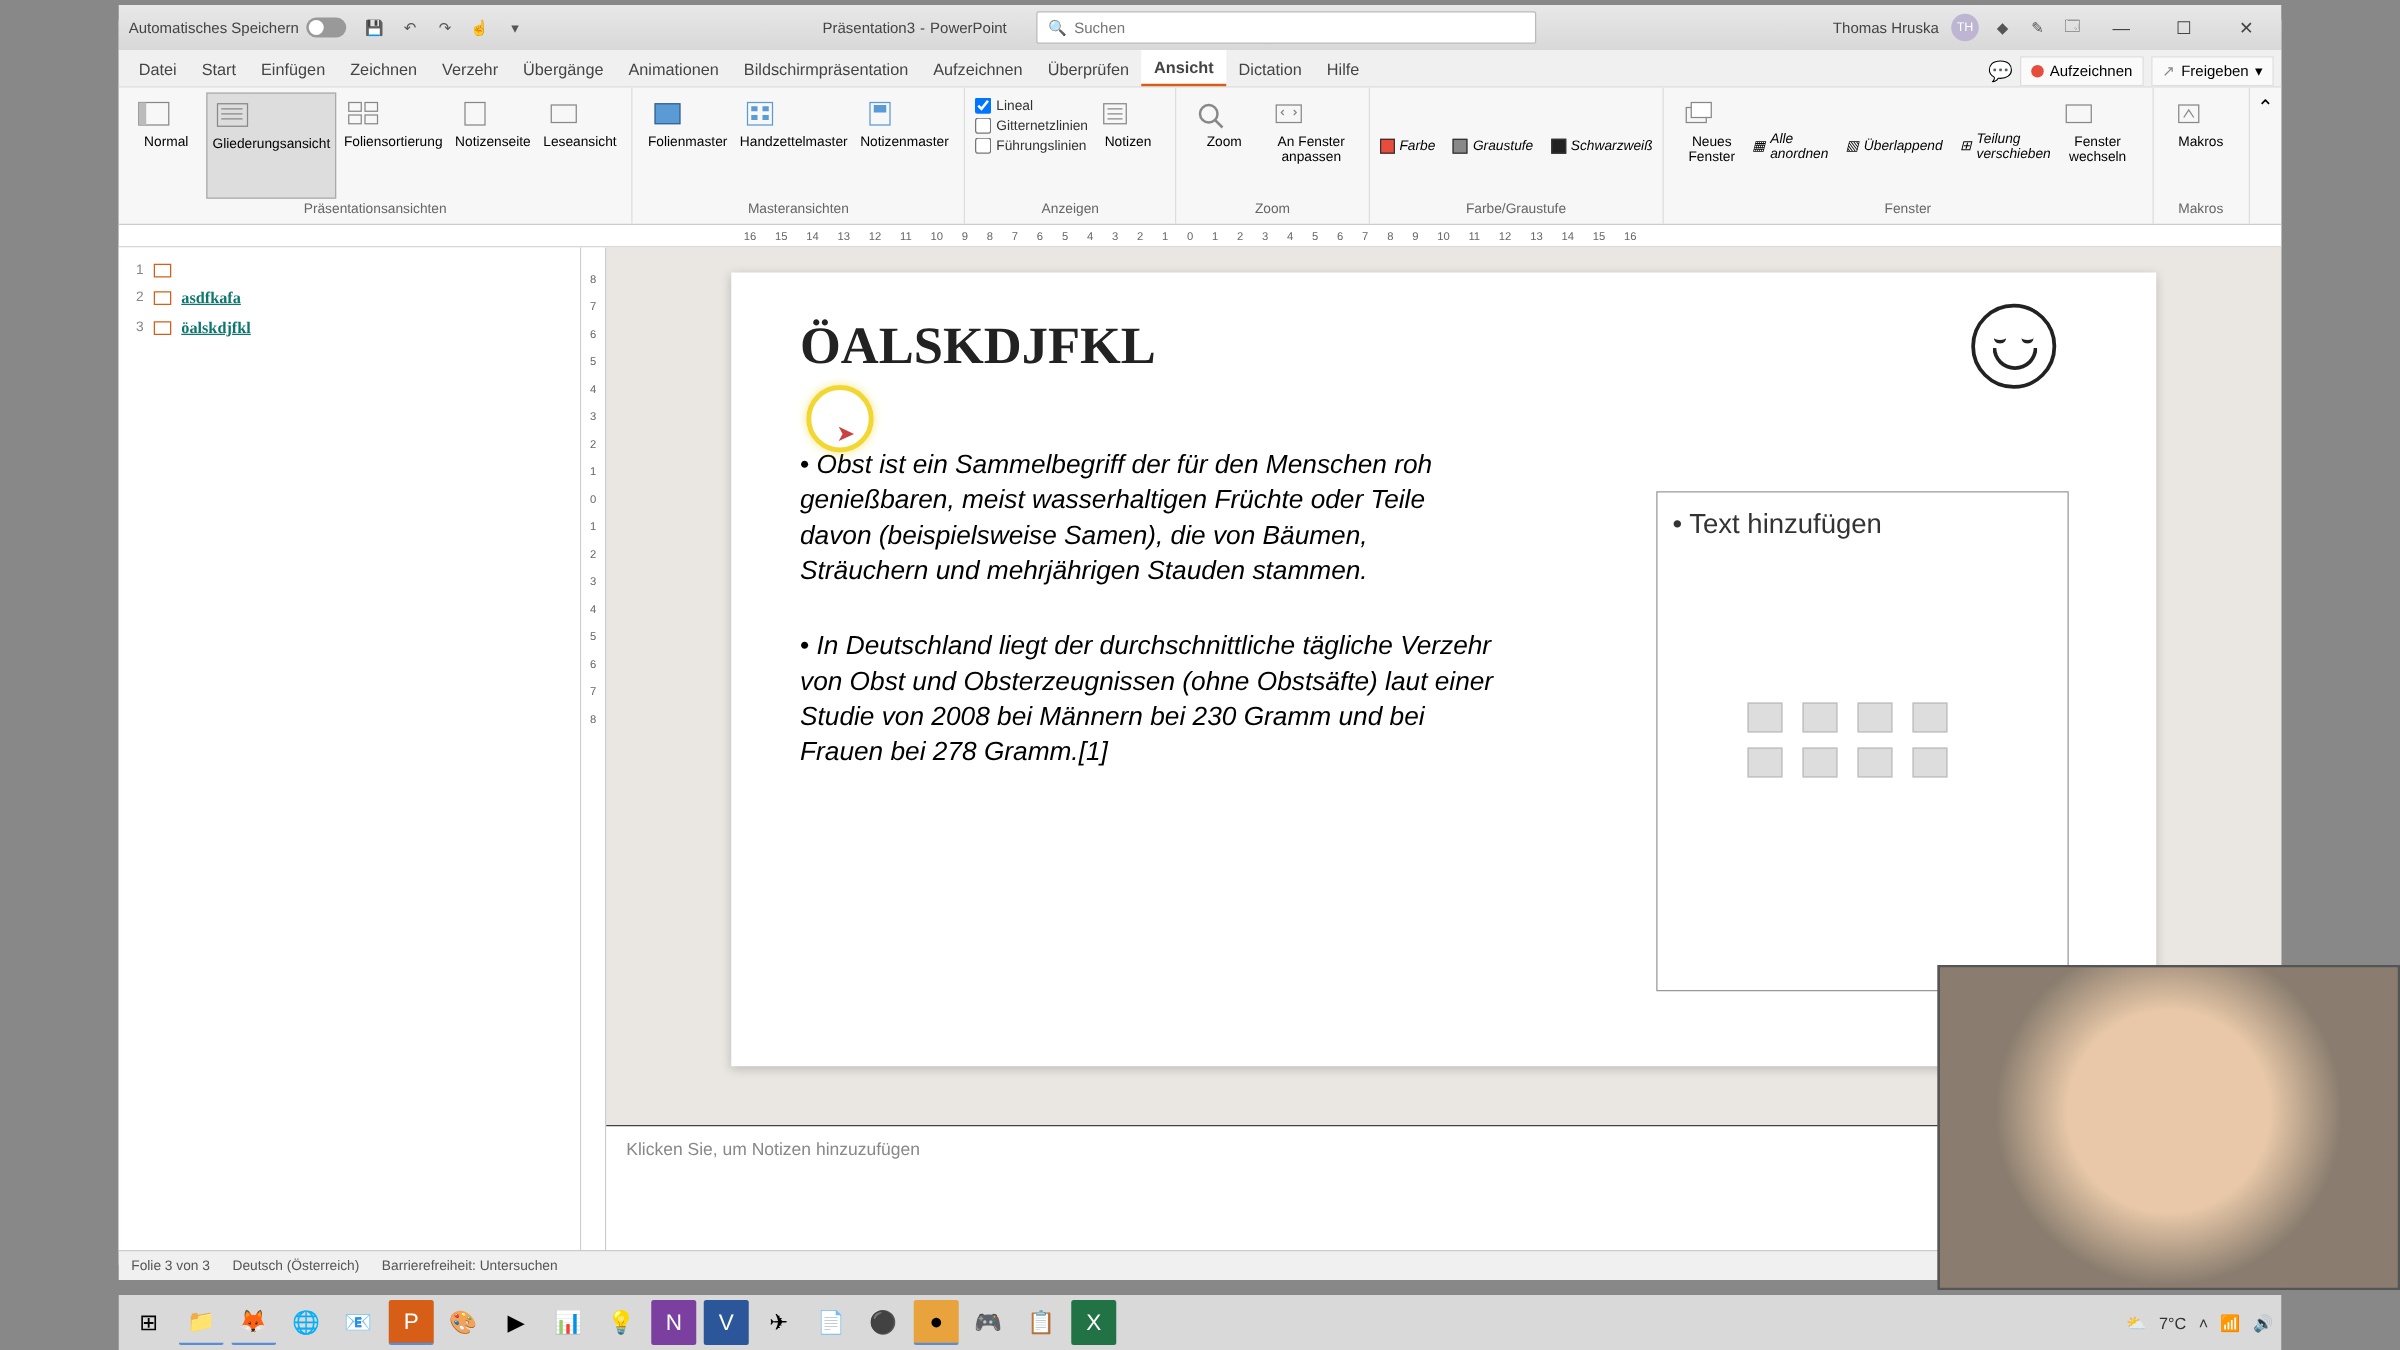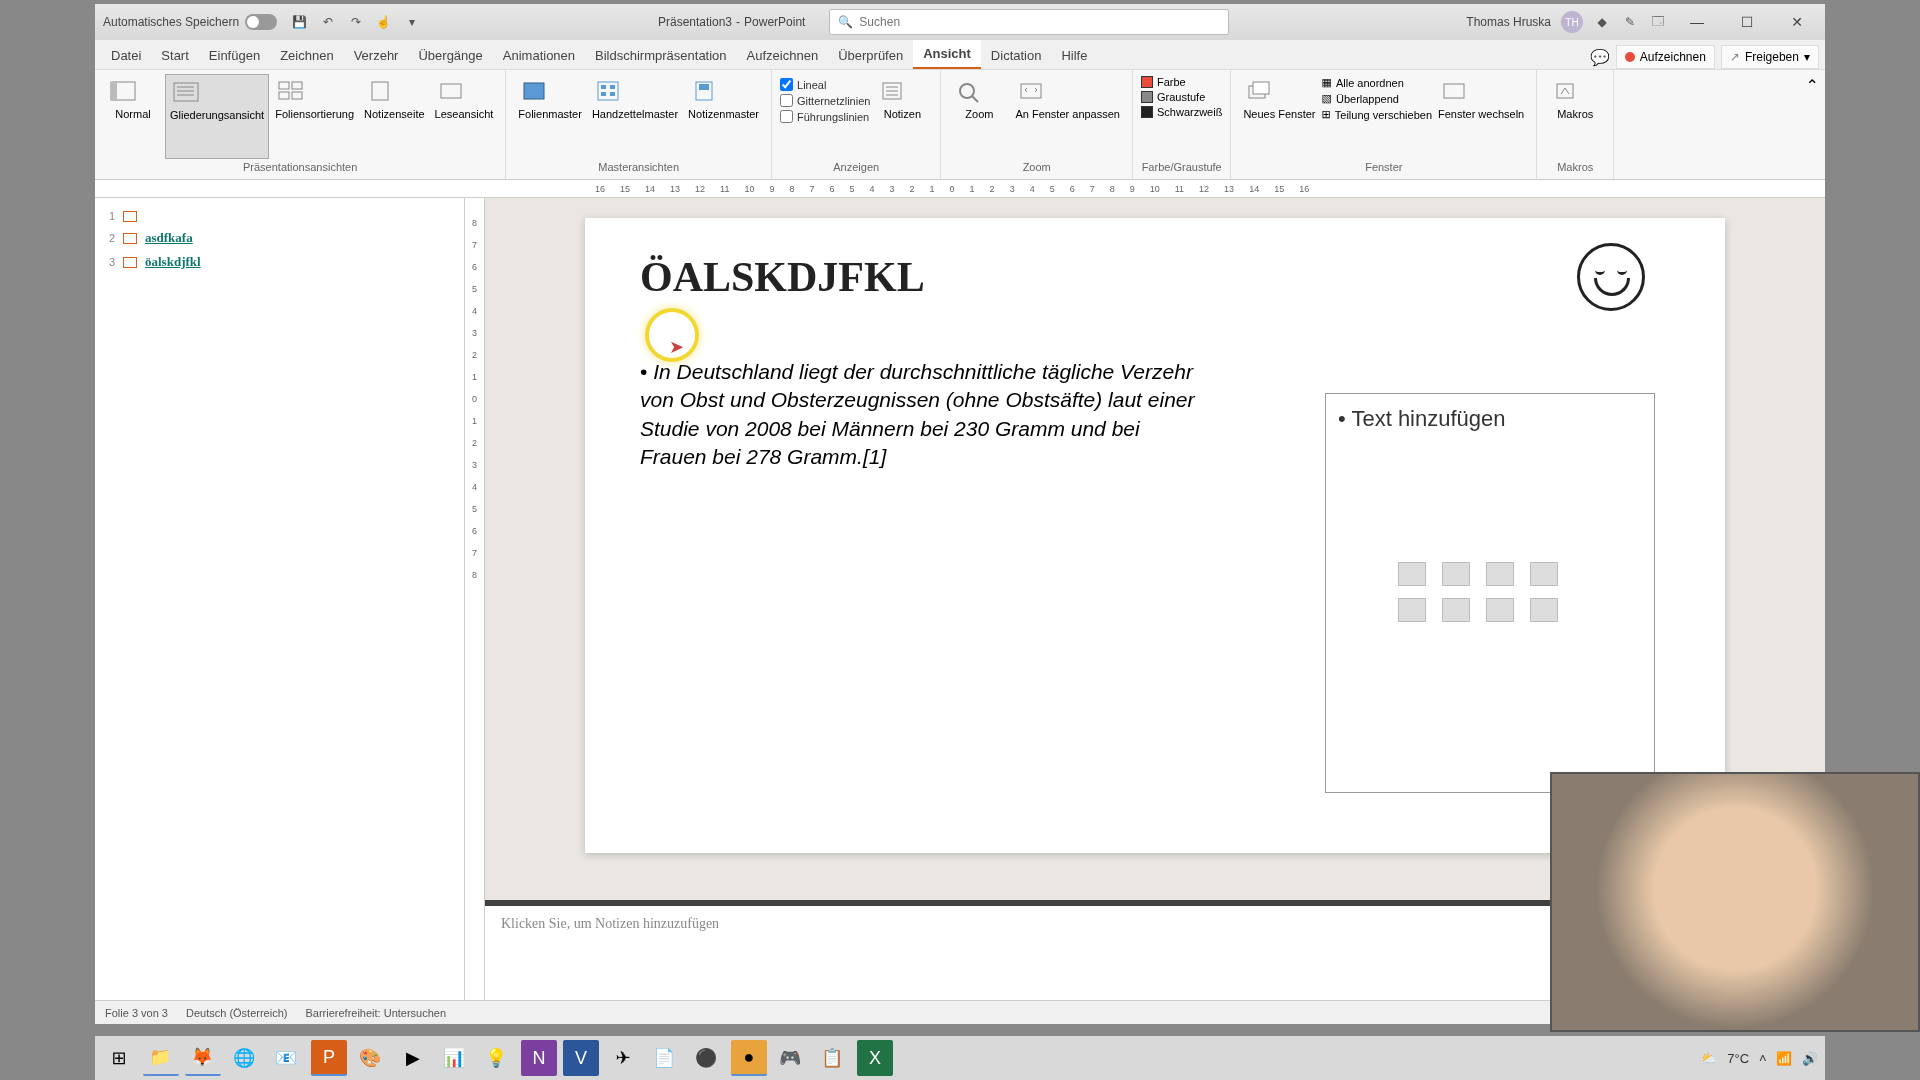--- a/index.html
+++ b/index.html
@@ -33,21 +33,21 @@
     .ribbon { height:110px; background:#f7f7f7; display:flex; border-bottom:1px solid #ccc; }
     .ribbon-group { display:flex; flex-direction:column; padding:4px 8px; border-right:1px solid #ddd; }
     .ribbon-group-row { display:flex; gap:2px; flex:1; }
     .ribbon-group-label { font-size:11px; color:#666; text-align:center; padding:2px 0; }
     .ribbon-btn { display:flex; flex-direction:column; justify-content:flex-start; padding:4px 4px; font-size:11px; text-align:center; min-width:60px; }
     .ribbon-btn.active { background:#ddd; border:1px solid #aaa; }
     .ribbon-icon { width:32px; height:28px; display:flex; align-items:center; justify-content:center; margin-bottom:2px; }
     .rib-svg { width:28px; height:24px; }
     .check-list { display:flex; flex-direction:column; gap:3px; padding:4px 0; }
     .check-item { display:flex; align-items:center; gap:4px; font-size:11px; color:#333; }
-    .color-list { display:flex; flex-direction:column; gap:3px; padding:2px 0; }
+    .color-list { display:flex; flex-direction:row; gap:14px; padding:2px 0;font-style:italic; }
     .color-item { display:flex; align-items:center; gap:4px; font-size:11px; }
     .color-swatch { width:12px; height:12px; border:1px solid #333; }
     
     
     .h-ruler { height:18px; background:#fff; border-bottom:1px solid #ccc; display:flex; align-items:center; font-size:9px; color:#666; padding-left:500px; gap:15px; white-space:nowrap; overflow:hidden; }
     
     
     .main { flex:1; display:flex; background:#eae7e3; }
     .outline-pane { width:370px; background:#fff; border-right:1px solid #ccc; padding:8px; font-size:13px; }
     .outline-item { display:flex; gap:8px; align-items:center; padding:4px 0; }
@@ -69,21 +69,21 @@
     .body-text li::before { content:'• '; font-style:normal; }
     .right-box { position:absolute; right:70px; top:175px; width:330px; height:400px; border:1px solid #999; padding:12px; }
     .right-box-text { font-size:22px; color:#333; }
     .placeholder-icons { display:grid; grid-template-columns:repeat(4,32px); gap:12px; margin-top:130px; margin-left:60px; }
     .ph-icon { width:28px; height:24px; background:#ddd; border:1px solid #bbb; }
     .smiley { position:absolute; right:80px; top:25px; width:68px; height:68px; border:3px solid #222; border-radius:50%; }
     .smiley::before, .smiley::after { content:''; position:absolute; width:10px; height:6px; border-bottom:3px solid #222; border-radius:0 0 10px 10px; top:20px; }
     .smiley::before { left:15px; } .smiley::after { right:15px; }
     .smile { position:absolute; width:36px; height:18px; border:3px solid #222; border-top:none; border-radius:0 0 36px 36px; left:14px; bottom:12px; }
     
-    .notes-pane { height:100px; background:#fff; border-top:6px solid #404040; padding:10px 16px; color:#888; font-size:14px;font-family:Liberation Serif, serif; }
+    .notes-pane { height:100px; background:#fff; border-top:1px solid #404040; padding:10px 16px; color:#888; font-size:14px; }
     
     
     .status-bar { height:24px; background:#f0f0f0; border-top:1px solid #ccc; display:flex; align-items:center; font-size:11px; color:#555; padding:0 10px; gap:18px; }
     .status-right { margin-left:auto; display:flex; align-items:center; gap:10px; }
     
     
     .webcam { position:absolute; right:0; bottom:48px; width:370px; height:260px; background:#8a7d6f; border:2px solid #555; }
     .webcam-face { width:100%; height:100%; background:radial-gradient(circle at 50% 45%, #e8c8a8 35%, #8a7d6f 60%); position:relative; }
     
     
@@ -445,20 +445,21 @@
         <span>7</span>
         <span>8</span>
     </div>
     <div class="slide-area">
       <div class="slide-canvas">
         <div class="slide">
           <div class="slide-title">ÖALSKDJFKL</div>
           <div class="highlight-circle"></div>
           <div class="cursor-arrow">➤</div>
           <ul class="body-text">
+            <li>Obst ist ein Sammelbegriff der für den Menschen roh genießbaren, meist wasserhaltigen Früchte oder Teile davon (beispielsweise Samen), die von Bäumen, Sträuchern und mehrjährigen Stauden stammen.</li>
             <li>In Deutschland liegt der durchschnittliche tägliche Verzehr von Obst und Obsterzeugnissen (ohne Obstsäfte) laut einer Studie von 2008 bei Männern bei 230 Gramm und bei Frauen bei 278 Gramm.[1]</li>
           </ul>
           <div class="right-box">
             <div class="right-box-text">• <span>Text hinzufügen</span></div>
             <div class="placeholder-icons">
               <div class="ph-icon"></div>
               <div class="ph-icon"></div>
               <div class="ph-icon"></div>
               <div class="ph-icon"></div>
               <div class="ph-icon"></div>

